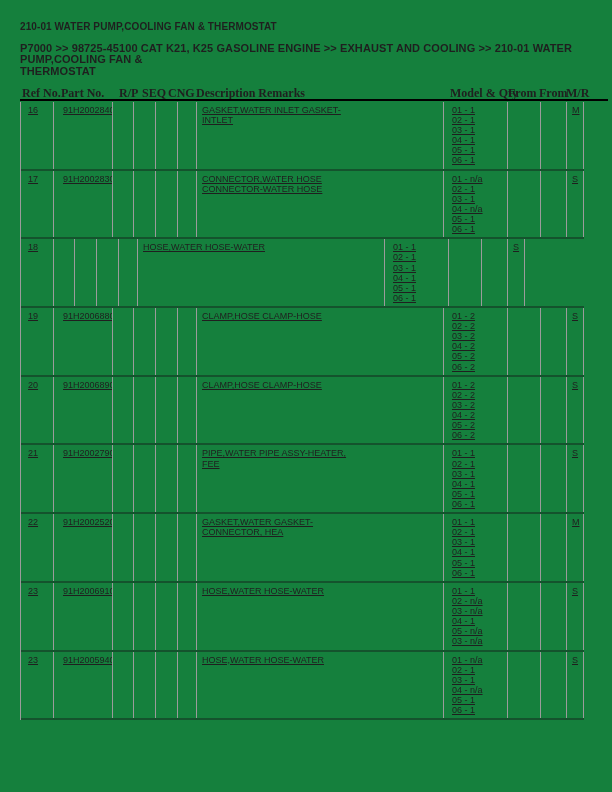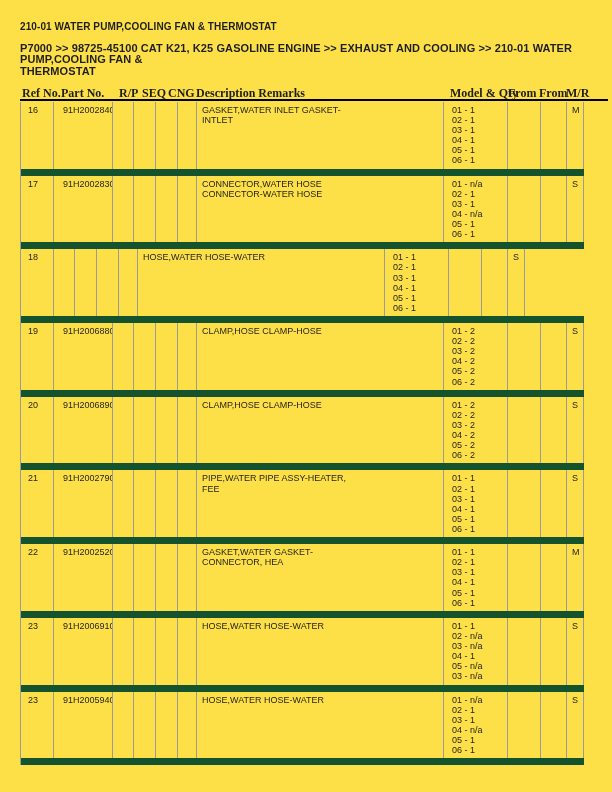--- a/index.html
+++ b/index.html
@@ -1,20 +1,20 @@
 <!DOCTYPE html>
 <html><head>
 <meta charset="utf-8">
 <style>
   html, body { margin: 0; padding: 0; background: #ffffff; }
   .page {
     position: relative;
     width: 612px;
     height: 792px;
-    background: #fde047;
+    background: #15803d;
     font-family: "Liberation Sans", sans-serif;
     color: #1f1f1f;
     overflow: hidden;
   }
   .page-title {
     position: absolute;
     left: 20px;
     top: 21px;
     font-size: 10px;
     font-weight: bold;
@@ -63,21 +63,22 @@
     position: absolute;
     left: 20px;
     top: 102px;
     border-left: 1px solid #9b9b9b;
     font-size: 9px;
     line-height: 10.1px;
   }
   .row {
     display: flex;
     height: 66.7px;
-    border-bottom: 7px solid #14532d;
+    border-bottom: 2px solid #14532d;
+    text-decoration: underline;
   }
   .cell {
     box-sizing: border-box;
     border-right: 1px solid #9b9b9b;
     padding-top: 3px;
     overflow: hidden;
   }
   .c-ref   { width: 33px;  padding-left: 7px; }
   .c-part  { width: 59px;  padding-left: 9px; }
   .c-rp    { width: 21px; }

